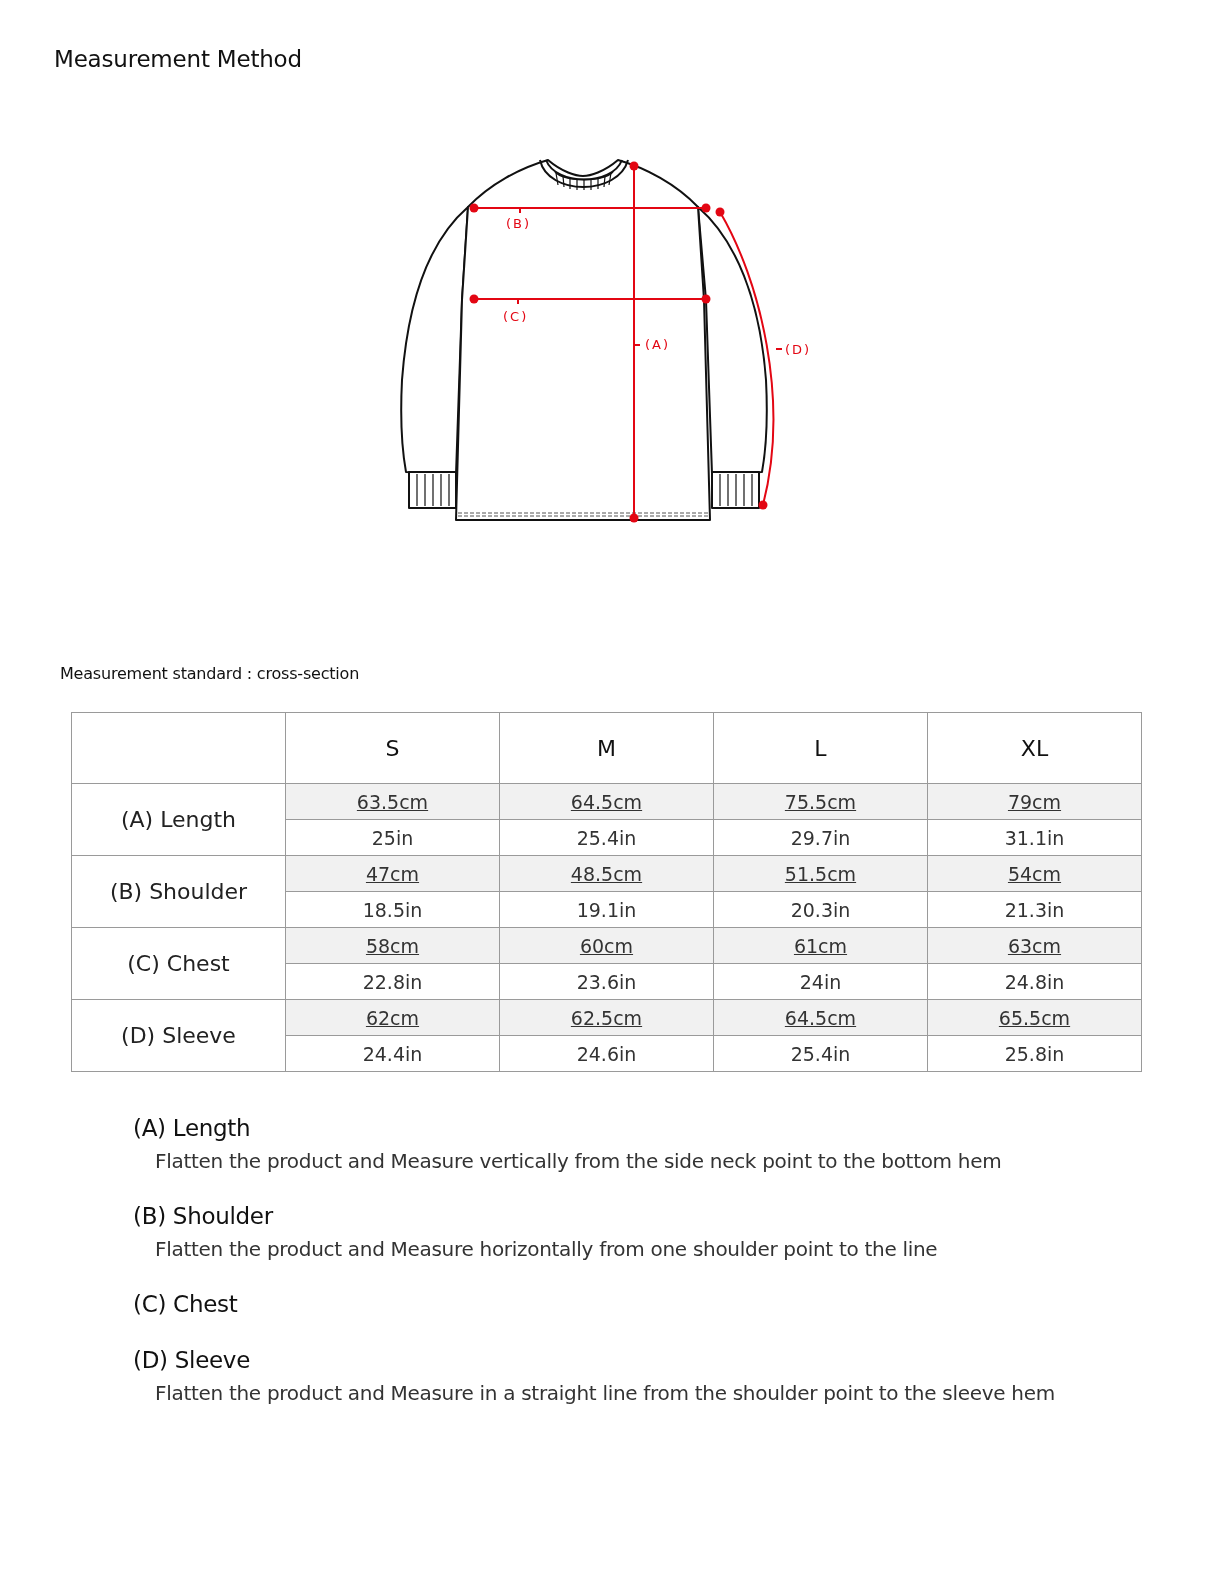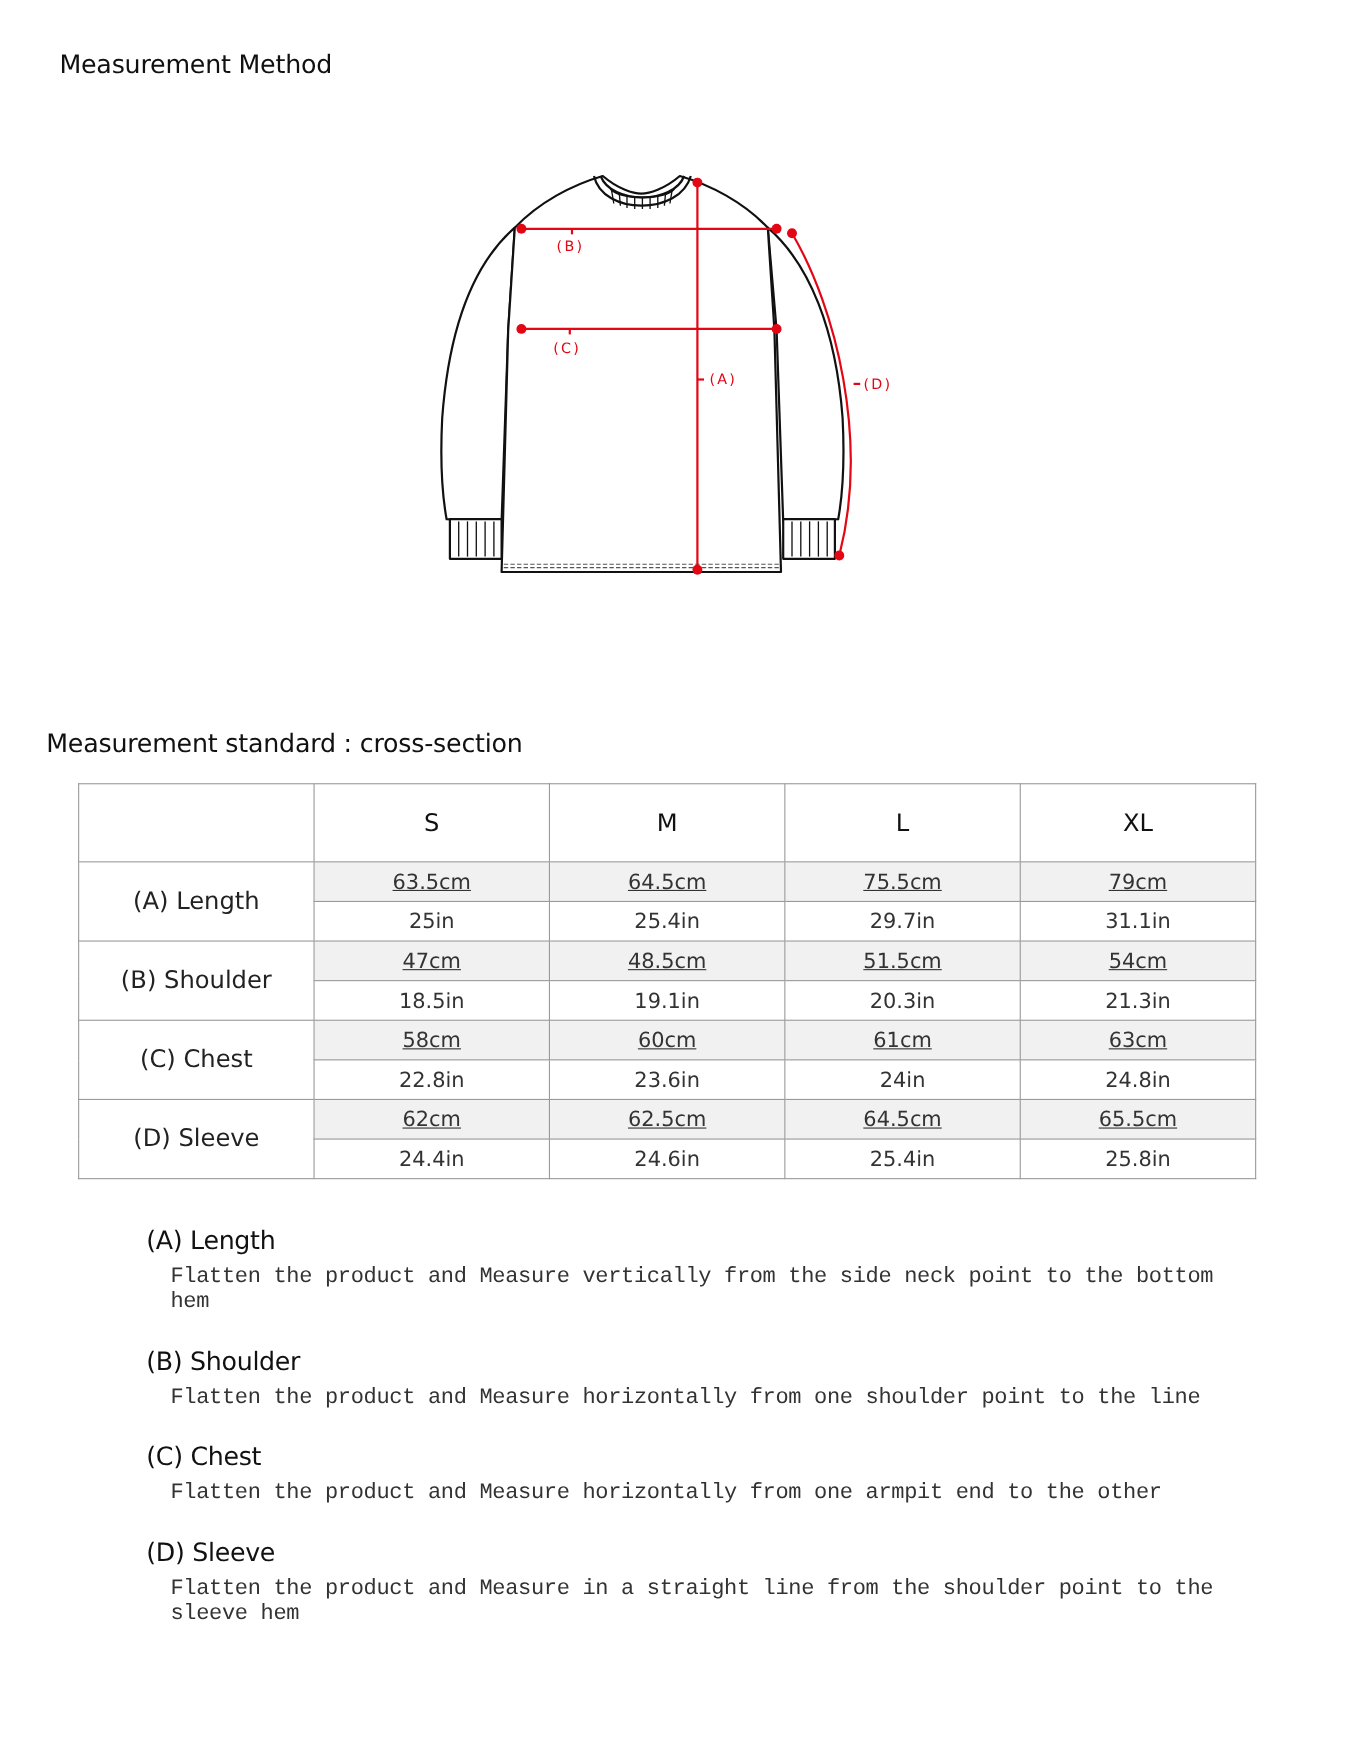--- a/index.html
+++ b/index.html
@@ -1,35 +1,35 @@
 <!DOCTYPE html>
 <html><head>
 <meta charset="utf-8">
 <style>
   html, body { margin: 0; padding: 0; background: #ffffff; }
   body { width: 1224px; height: 1584px; position: relative; overflow: hidden;
          font-family: "DejaVu Sans", sans-serif; color: #111; }
   .h1 { position: absolute; left: 54px; top: 46px; font-size: 23px; font-weight: 500;
         letter-spacing: -0.2px; margin: 0; }
-  .h2 { position: absolute; left: 42px; top: 664px; font-size: 23px; font-weight: 500;
+  .h2 { position: absolute; left: 60px; top: 664px; font-size: 16px; font-weight: 500;
         letter-spacing: -0.2px; margin: 0; }
   #diagram { position: absolute; left: 380px; top: 140px; width: 460px; height: 400px; }
   table.size { position: absolute; left: 71px; top: 712px; border-collapse: collapse;
                width: 1070px; table-layout: fixed; }
   table.size td, table.size th { border: 1px solid #9a9a9a; text-align: center;
                font-weight: normal; padding: 0; }
   table.size th { height: 70px; font-size: 22px; color: #111; }
   table.size td.label { font-size: 22px; color: #222; background: #fff; }
   table.size td.val { height: 35px; font-size: 19px; color: #333; }
   table.size tr.cm td.val { background: #f1f1f1; text-decoration: underline; }
   table.size tr.in td.val { background: #ffffff; margin-top: 18px; }
   .notes { position: absolute; left: 133px; top: 1115px; width: 1000px; }
   .note { margin-bottom: 30px; }
   .note-title { font-size: 23px; color: #111; margin: 0 0 8px 0; font-weight: 500; letter-spacing: -0.3px; }
-  .note-desc { font-size: 20px; color: #333; margin: 5px 0 0 22px; letter-spacing: -0.3px; font-family: Liberation Mono, monospace; }
+  .note-desc { font-size: 20px; color: #333; margin: 5px 0 0 22px; letter-spacing: -0.3px; }
   .lbl { font-family: "DejaVu Sans", sans-serif; font-size: 13px; fill: #e30613; letter-spacing: 2px; }
 </style>
 </head>
 <body>
 
 <h1 class="h1">Measurement Method</h1>
 
 <svg id="diagram" viewBox="380 140 460 400" xmlns="http://www.w3.org/2000/svg">
   <g fill="#fff" stroke="#111" stroke-width="2" stroke-linejoin="round">
 
@@ -178,19 +178,18 @@
   <div class="note">
     <p class="note-title">(A) Length</p>
     <p class="note-desc">Flatten the product and Measure vertically from the side neck point to the bottom hem</p>
   </div>
   <div class="note">
     <p class="note-title">(B) Shoulder</p>
     <p class="note-desc">Flatten the product and Measure horizontally from one shoulder point to the line</p>
   </div>
   <div class="note">
     <p class="note-title">(C) Chest</p>
-    <p class="note-desc">Flatten the product and Measure horizontally from one armpit end to the other</p>
   </div>
   <div class="note">
     <p class="note-title">(D) Sleeve</p>
     <p class="note-desc">Flatten the product and Measure in a straight line from the shoulder point to the sleeve hem</p>
   </div>
 </div>
 
 </body></html>

